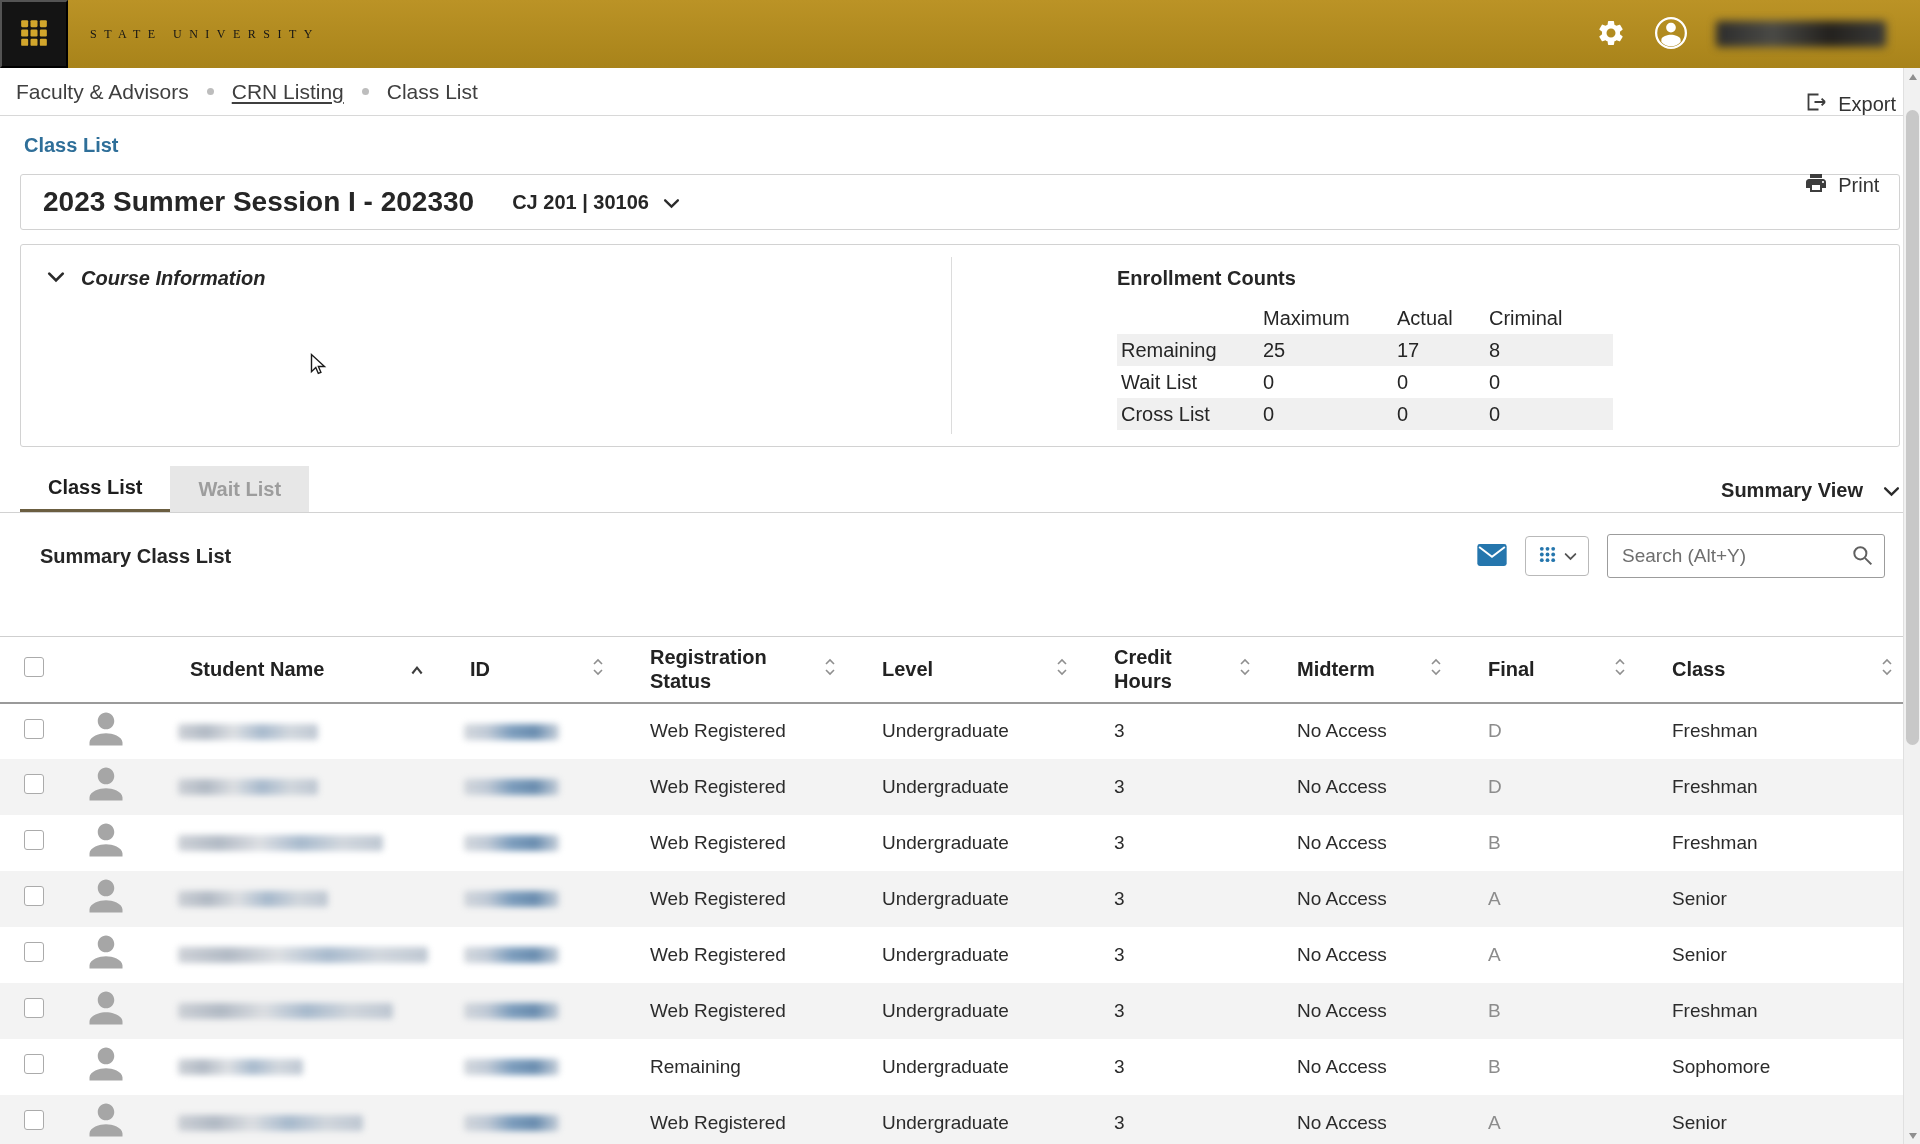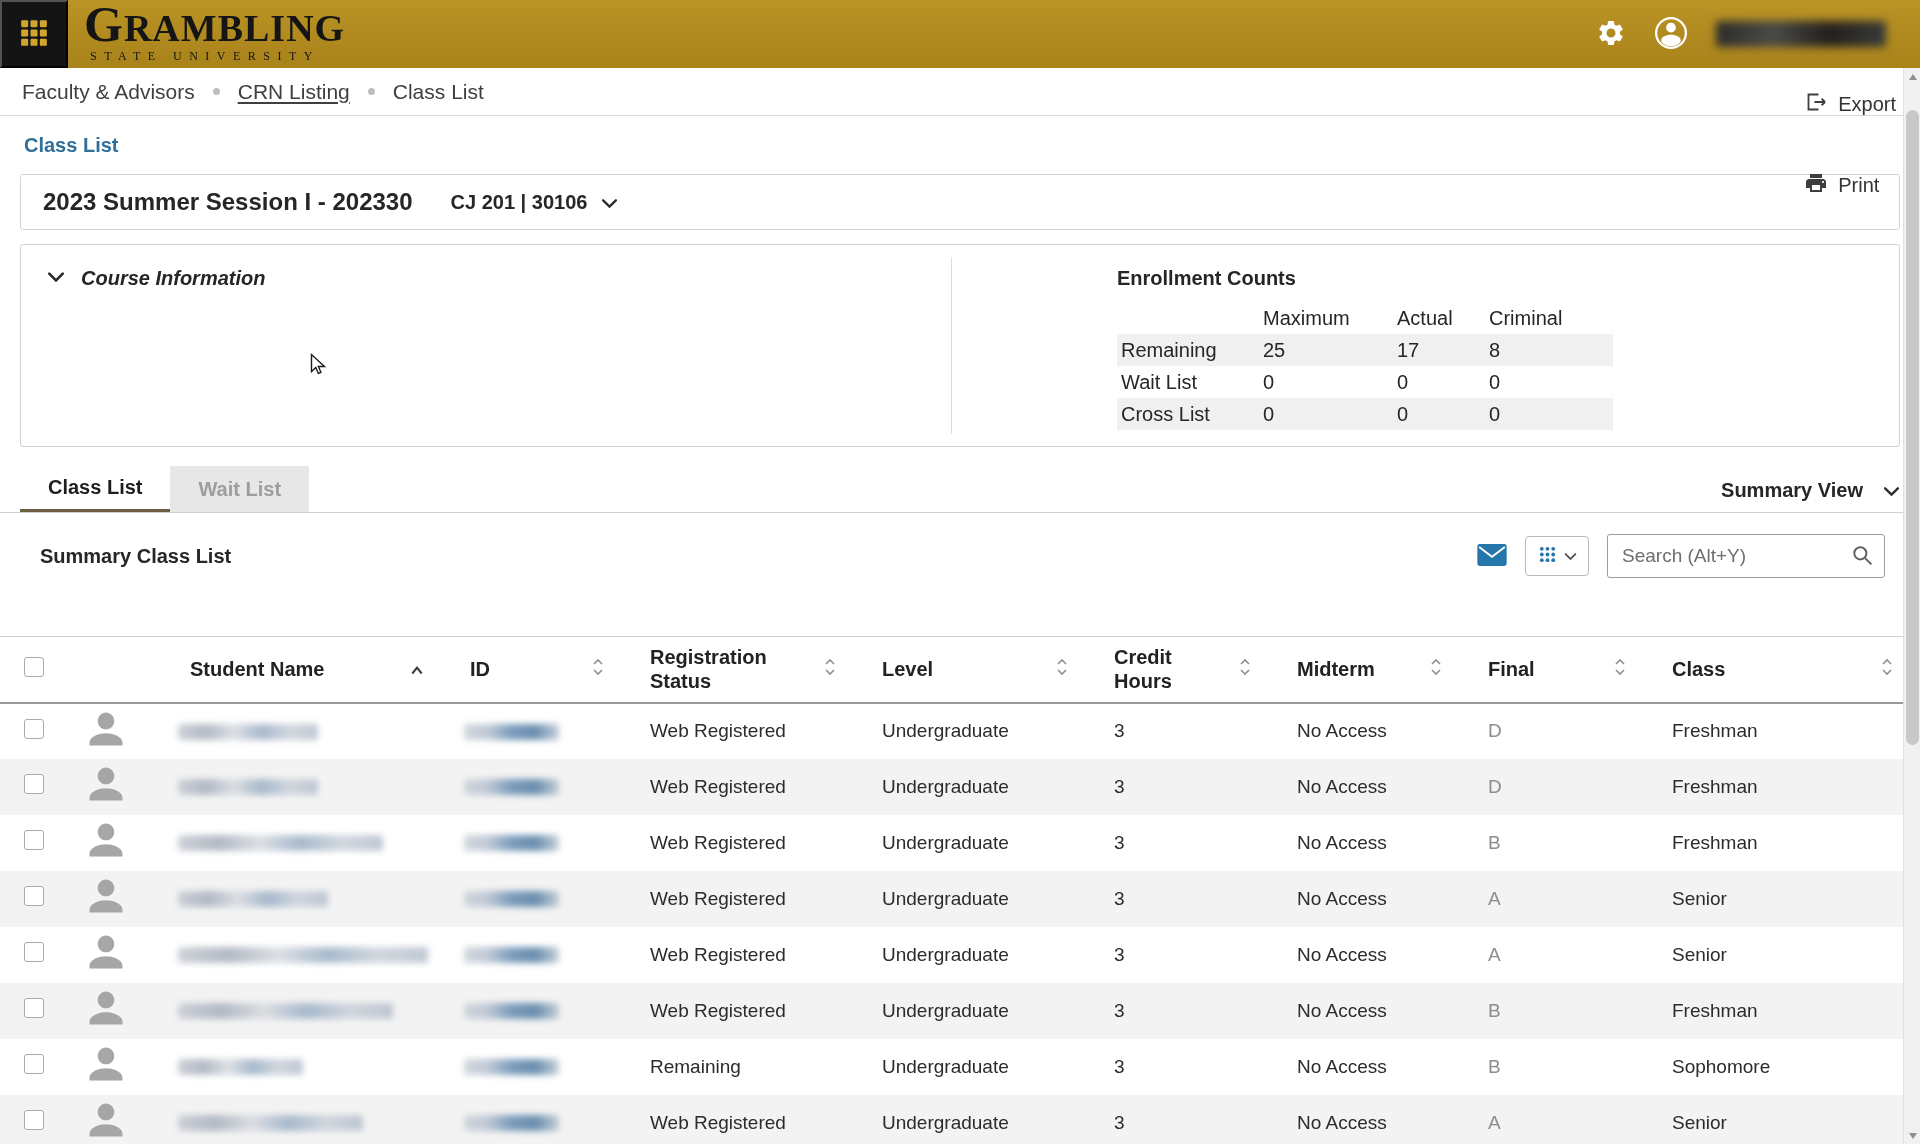--- a/index.html
+++ b/index.html
@@ -11,35 +11,35 @@
   .apps-btn { width:68px; height:68px; background:#141414; display:flex; align-items:center; justify-content:center; cursor:pointer; flex:0 0 68px; }
   .logo { margin-left:16px; color:#151515; user-select:none; }
   .logo-line1 { font-family:"Liberation Serif", serif; font-size:38px; font-weight:700; line-height:40px; letter-spacing:1px; }
   .logo-line1::first-letter { font-size:50px; }
   .logo-line2 { font-family:"Liberation Serif", serif; font-size:12px; letter-spacing:7.5px; margin-top:1px; padding-left:6px; }
   .topbar-right { margin-left:auto; display:flex; align-items:center; gap:28px; padding-right:34px; }
   .icon-btn { background:none; border:none; cursor:pointer; display:flex; align-items:center; justify-content:center; }
   .redact-user { width:170px; height:26px; border-radius:3px; background:linear-gradient(90deg,#2c2c2c,#4a4a46,#23211e,#3a3a38); filter:blur(4px); }
 
   
-  .breadcrumb { height:48px; display:flex; align-items:center; gap:18px; padding:0 22px; border-bottom:1px solid #d8d8d8; font-size:21px; color:#3f3f3f; background:#fff; }
+  .breadcrumb { height:48px; display:flex; align-items:center; gap:18px; padding:0 16px; border-bottom:1px solid #d8d8d8; font-size:21px; color:#3f3f3f; background:#fff; }
   .crumb { cursor:pointer; }
   .crumb.link { text-decoration:underline; text-underline-offset:3px; }
   .crumb.current { cursor:default; }
   .bullet { width:7px; height:7px; border-radius:50%; background:#bdbdbd; }
 
   
   .title-row { display:flex; align-items:center; height:58px; padding:0 24px; }
   .page-title { color:#2f6f99; font-size:20px; font-weight:700; }
   .title-actions { margin-left:auto; display:flex; gap:52px;flex-direction:column; }
   .action { display:flex; gap:10px; align-items:center; font-size:20px; color:#333; cursor:pointer; background:none; border:none; font-family:inherit; }
 
   
   .session-card { margin:0 20px 14px; border:1px solid #d2d2d2; border-radius:3px; height:56px; display:flex; align-items:center; gap:38px; padding:0 22px; }
-  .session-term { font-weight:700; font-size:24px; }
+  .session-term { font-weight:700; font-size:28px; }
   .course-dd { display:flex; gap:14px; align-items:flex-start; font-weight:700; font-size:20px; cursor:pointer; background:none; border:none; font-family:inherit; color:#262626; }
 
   
   .course-card { margin:0 20px 16px; border:1px solid #d2d2d2; border-radius:3px; display:flex; min-height:190px; }
   .course-info { flex:0 0 930px; padding:22px 0 20px 26px; display:flex; align-items:flex-start; gap:16px; }
   .collapse-btn { background:none; border:none; cursor:pointer; padding-top:4px; }
   .course-info-heading { font-size:20px; font-weight:700;font-style:italic; }
   .course-lines { margin-top:16px; line-height:32px; font-size:20px; }
   .course-title { font-weight:700; }
   .lbl { color:#262626; }
@@ -115,21 +115,20 @@
             <rect x="9" y="9" width="6" height="6" rx="1"></rect>
             <rect x="17" y="9" width="6" height="6" rx="1"></rect>
         <rect x="1" y="17" width="6" height="6" rx="1"></rect>
             <rect x="9" y="17" width="6" height="6" rx="1"></rect>
             <rect x="17" y="17" width="6" height="6" rx="1"></rect>
       </g>
         </svg>
     </span>
   </button>
   <div class="logo">
-    <div class="logo-line1">GRAMBLING</div>
     <div class="logo-line2">STATE UNIVERSITY</div>
   </div>
   <div class="topbar-right">
     <button class="icon-btn">
       <span>
         <svg viewBox="0 0 24 24" width="30" height="30">
             <path fill="#ffffff" d="M19.14 12.94c.04-.3.06-.61.06-.94s-.02-.64-.07-.94l2.03-1.58c.18-.14.23-.41.12-.61l-1.92-3.32c-.12-.22-.37-.29-.59-.22l-2.39.96c-.5-.38-1.03-.7-1.62-.94l-.36-2.54c-.04-.24-.24-.41-.48-.41h-3.84c-.24 0-.43.17-.47.41l-.36 2.54c-.59.24-1.13.57-1.62.94l-2.39-.96c-.22-.08-.47 0-.59.22L2.74 8.87c-.12.21-.08.47.12.61l2.03 1.58c-.05.3-.09.63-.09.94s.02.64.07.94l-2.03 1.58c-.18.14-.23.41-.12.61l1.92 3.32c.12.22.37.29.59.22l2.39-.96c.5.38 1.03.7 1.62.94l.36 2.54c.05.24.24.41.48.41h3.84c.24 0 .44-.17.47-.41l.36-2.54c.59-.24 1.13-.56 1.62-.94l2.39.96c.22.08.47 0 .59-.22l1.92-3.32c.12-.22.07-.47-.12-.61l-2.01-1.58zM12 15.6c-1.98 0-3.6-1.62-3.6-3.6s1.62-3.6 3.6-3.6 3.6 1.62 3.6 3.6-1.62 3.6-3.6 3.6z"></path>
           </svg>
       </span>
     </button>

